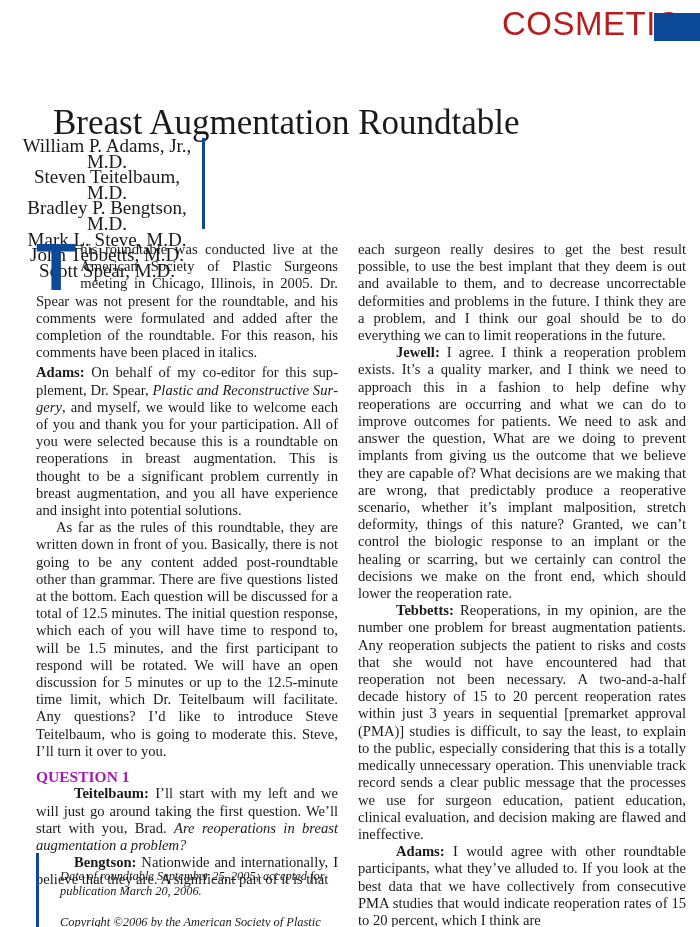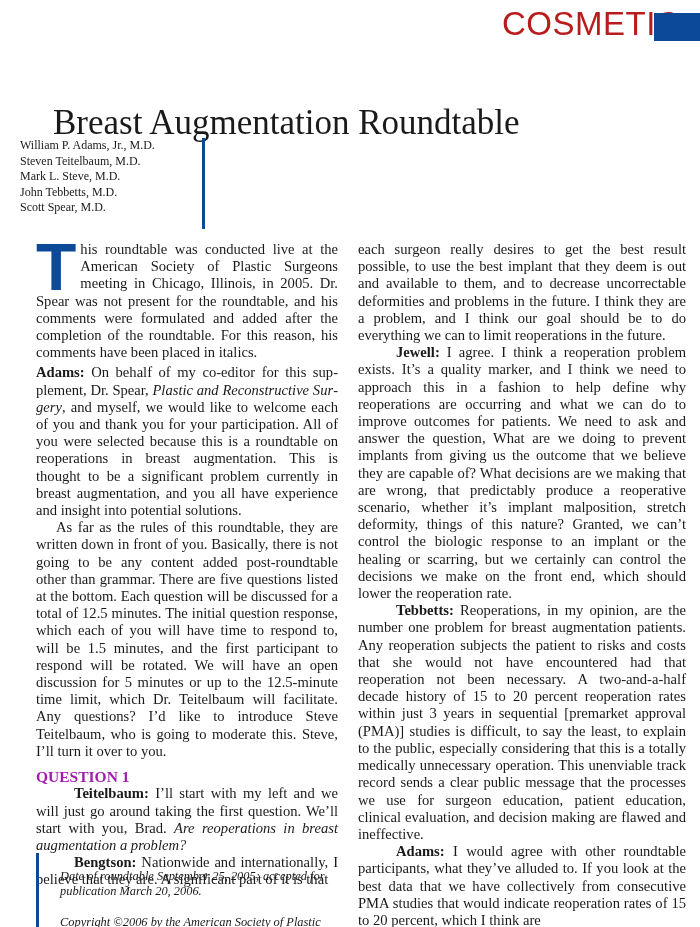--- a/index.html
+++ b/index.html
@@ -3,22 +3,22 @@
 <meta charset="utf-8">
 <style>
   html, body { margin: 0; padding: 0; background: #ffffff; }
   body { width: 700px; height: 927px; position: relative; overflow: hidden;
          font-family: "Liberation Serif", "DejaVu Serif", serif; color: #1a1a1a; }
   .header-label { position: absolute; top: 6px; left: 502px;
                   font-family: "Liberation Sans", "DejaVu Sans", sans-serif;
                   font-size: 33px; color: #b91c1c; letter-spacing: 0.5px; line-height: 36px; }
   .header-bar { position: absolute; top: 13px; left: 654px; width: 46px; height: 28px; background: #0c4a98; }
   .title { position: absolute; top: 87px; left: 37px; font-size: 35px; color: #1a1a1a; white-space: nowrap; }
-  .authors { position: absolute; top: 138px; left: 20px; width: 174px; text-align: left;
-             font-size: 12px; line-height: 15.6px; }
+  .authors { position: absolute; top: 138px; left: 20px; width: 174px; text-align: center;
+             font-size: 19px; line-height: 15.6px; }
   .author-rule { position: absolute; top: 138px; left: 202px; width: 3px; height: 91px; background: #0c4a98; }
   .col { position: absolute; font-size: 14.6px; line-height: 17.2px; text-align: justify; hyphens: manual; }
   .col-left { top: 241px; left: 36px; width: 302px; }
   .col-right { top: 241px; left: 358px; width: 328px; }
   .col p { margin: 0; }
   .indent { text-indent: 20px; }
   .indent2 { text-indent: 38px; }
   .dropcap { float: left; font-family: "Liberation Sans", "DejaVu Sans", sans-serif; font-weight: bold;
              color: #0c4a98; font-size: 66px; line-height: 50px; margin: 1px 4px 0 0; height: 50px; }
   .speaker { font-weight: bold; }
@@ -33,20 +33,21 @@
 <body>
 
 <div class="header-label">COSMETIC</div>
 <div class="header-bar"></div>
 
 <h1 class="title" style="margin:16px;font-weight:normal;">Breast Augmentation Roundtable</h1>
 
 <div class="authors">
   <div>William P. Adams, Jr., M.D.</div>
   <div>Steven Teitelbaum, M.D.</div>
+  <div>Bradley P. Bengtson, M.D.</div>
   <div>Mark L. Steve, M.D.</div>
   <div>John Tebbetts, M.D.</div>
   <div>Scott Spear, M.D.</div>
 </div>
 <div class="author-rule"></div>
 
 <div class="col col-left">
   <p>
     <span class="dropcap">T</span><span>his roundtable was conducted live at the American Society of Plastic Surgeons meet­ing in Chicago, Illinois, in 2005. Dr. Spear was not present for the roundtable, and his com­ments were formulated and added after the com­pletion of the roundtable. For this reason, his comments have been placed in italics.</span>
   </p>

